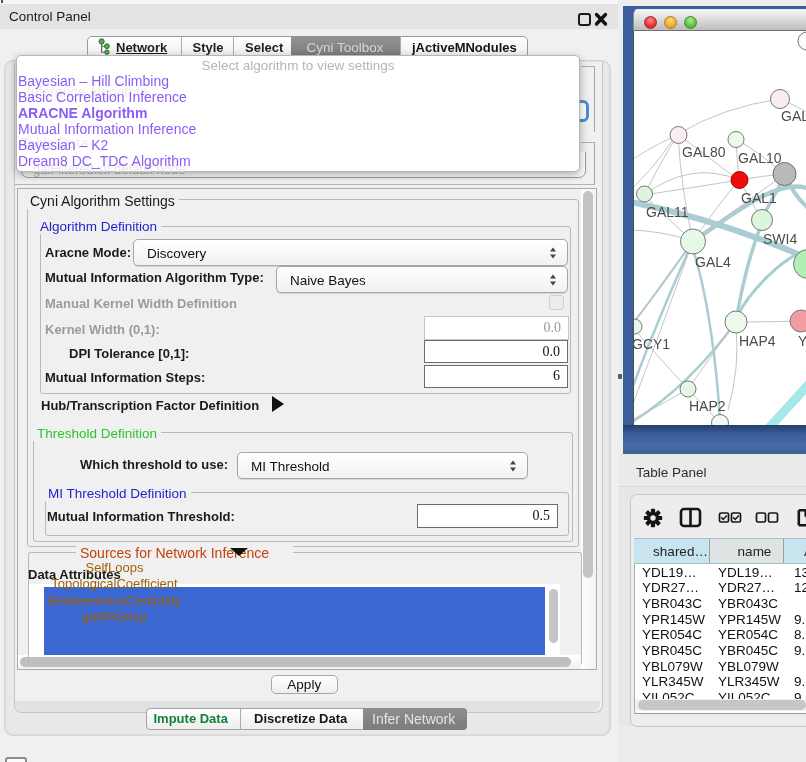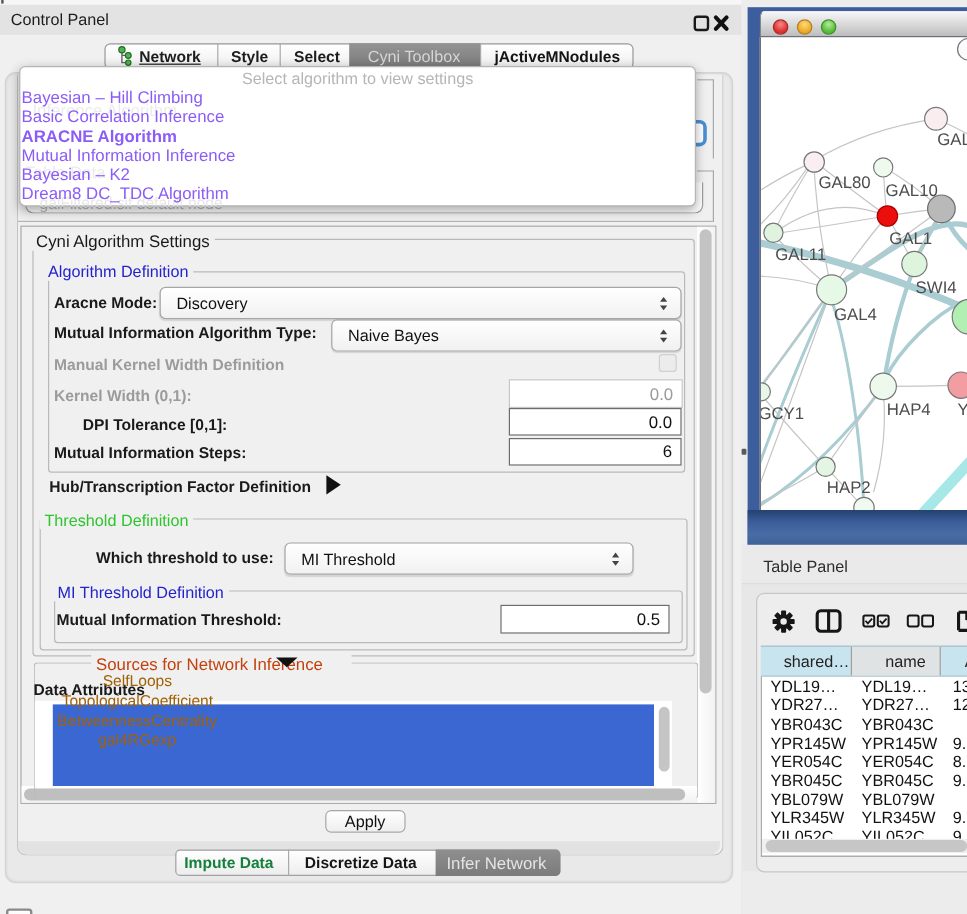--- a/index.html
+++ b/index.html
@@ -2,21 +2,21 @@
 <html><head>
 <meta charset="utf-8">
 <style>
   html,body{margin:0;padding:0;}
   body{width:806px;height:762px;overflow:hidden;position:relative;background:#f0f0f0;
        font-family:"Liberation Sans", sans-serif;}
   .abs{position:absolute;}
   .b{font-weight:bold;}
   .fs{position:absolute;border:1px solid #b9b9b9;border-radius:3px;}
   .leg{position:absolute;background:#f0f0f0;padding:0 4px;font-size:13.5px;white-space:nowrap;}
-  .fld{position:absolute;background:#fff;}
+  .fld{position:absolute;background:#fff;font-family:Liberation Serif, serif;}
   .fld span{position:absolute;right:7px;top:50%;transform:translateY(-50%);font-size:14px;}
   .combo{position:absolute;background:linear-gradient(#ffffff,#f1f1f1);border:1px solid #a6a6a6;
          border-radius:5px;box-shadow:0 1px 1px rgba(0,0,0,0.12);}
   .combo .ct{position:absolute;left:13px;top:50%;transform:translateY(-50%);font-size:13.5px;color:#111;white-space:nowrap;}
   .arrows{position:absolute;right:10px;top:50%;transform:translateY(-50%);width:7px;height:11px;}
   .arrows:before{content:"";position:absolute;left:0;top:0;border-left:3.5px solid transparent;
      border-right:3.5px solid transparent;border-bottom:4.5px solid #444;}
   .arrows:after{content:"";position:absolute;left:0;bottom:0;border-left:3.5px solid transparent;
      border-right:3.5px solid transparent;border-top:4.5px solid #444;}
   .lbl{position:absolute;font-size:13px;font-weight:bold;color:#1a1a1a;white-space:nowrap;}

